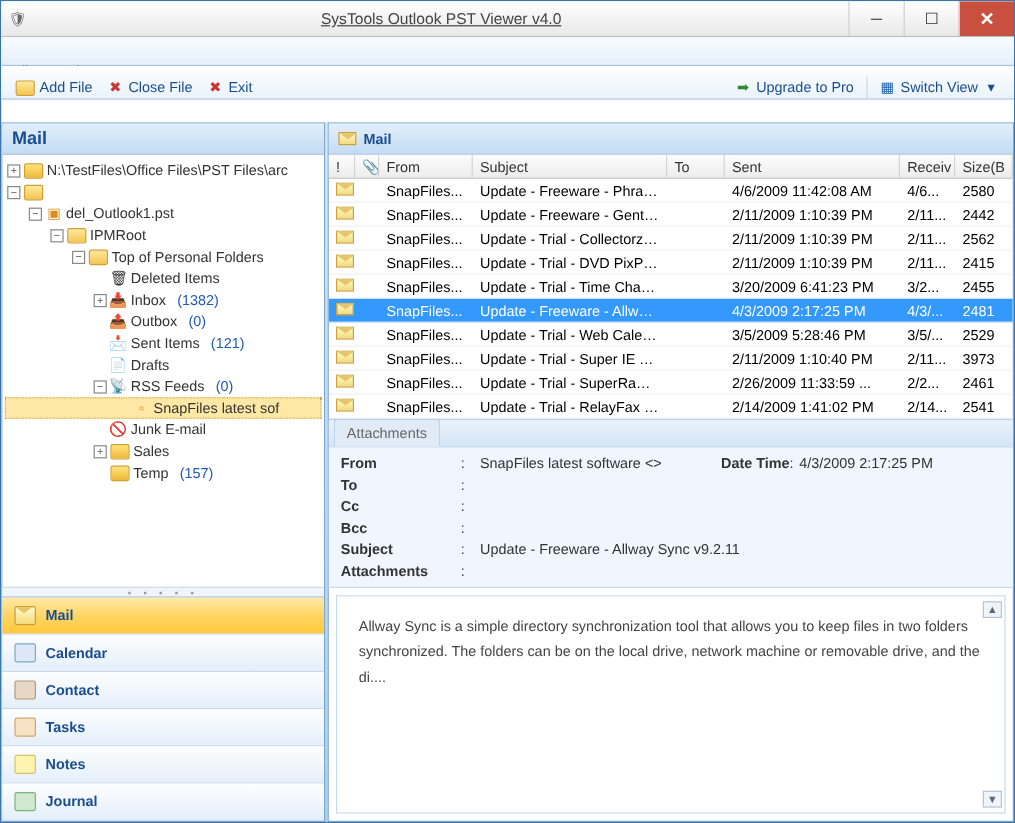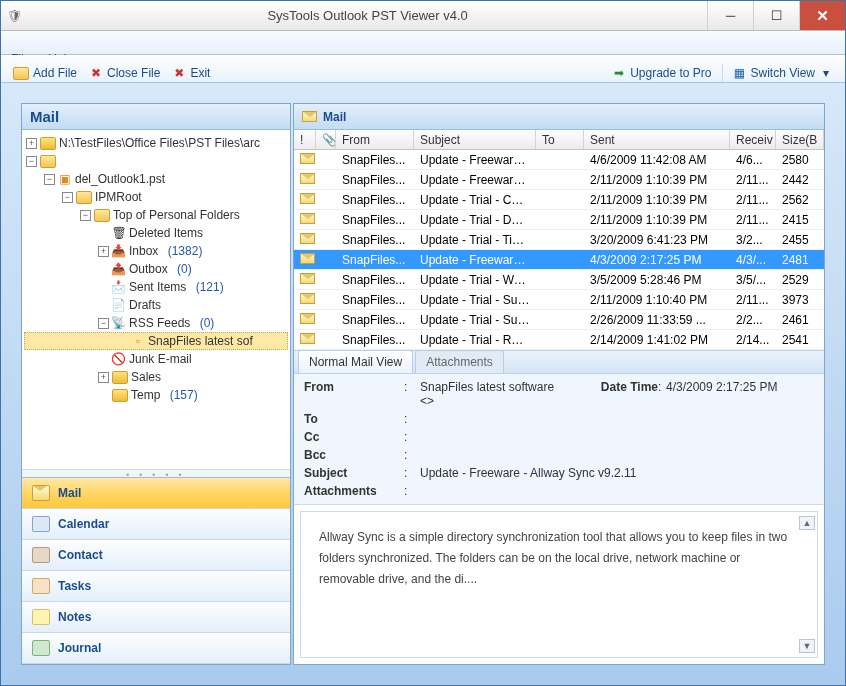--- a/index.html
+++ b/index.html
@@ -1,30 +1,30 @@
 <!DOCTYPE html>
 <html><head>
 <meta charset="utf-8">
 <style>
 * { box-sizing: border-box; margin: 0; padding: 0; font-family: "Segoe UI", Tahoma, sans-serif; font-size: 12px; }
 body { background: #fff; width: 846px; height: 686px; overflow: hidden; border: 1px solid #3a74a8; display: flex; flex-direction: column; }
 .titlebar { height: 30px; background: linear-gradient(#fff,#e8e8e8); display:flex; align-items:center; border-bottom:1px solid #bbb; }
 .titlebar .shield { margin:0 6px; color:#666; }
-.titlebar .title { flex:1; text-align:center; color:#444; font-size:13px; }
+.titlebar .title { flex:1; text-align:center; color:#444; font-size:13px;text-decoration:underline; }
 .titlebar .winbtns { display:flex; height:100%; }
 .titlebar .winbtns div { width:46px; display:flex; align-items:center; justify-content:center; color:#333; font-size:13px; border-left:1px solid #d0d0d0; }
 .titlebar .winbtns .close { background:#c94f3f; color:#fff; font-size:15px; font-weight:bold; }
 .menubar { height:24px; background:linear-gradient(#f7fbff,#e6f0fb); border-bottom:1px solid #a8c4df; display:flex; align-items:center; padding:0 10px; gap:18px; }
 .menubar span { color:#1a4d8f;margin-top:32px; }
 .toolbar { height:28px; background:linear-gradient(#fefefe,#e9f3fc); border-bottom:1px solid #a8c4df; display:flex; align-items:flex-end; padding:0 6px; }
 .toolbar .btn { display:flex; align-items:center; gap:4px; padding:2px 6px; color:#1a4d8f; }
 .toolbar .spacer { flex:1; }
 .toolbar .sep { width:1px; height:18px; background:#cdd8e3; margin:0 4px; }
 .ico { display:inline-flex; width:14px; height:14px; align-items:center; justify-content:center; font-size:12px; }
-.mainarea { flex:1; display:flex; min-height:0; background:linear-gradient(#d7e8f9,#a9cbee); padding:20px; gap:2px; }
+.mainarea { flex:1; display:flex; min-height:0; background:linear-gradient(#d7e8f9,#a9cbee); padding:0; gap:2px;margin-top:19px; }
 .leftpane { width:270px; display:flex; flex-direction:column; background:#fff; border:1px solid #7fa7cd; }
 .pane-header { height:26px; background:linear-gradient(#e3effb,#c3dcf4); border-bottom:1px solid #9bbce0; display:flex; align-items:center; padding:0 8px; color:#1a4d8f; font-weight:bold; font-size:15px; gap:6px; }
 .tree { flex:1; overflow:auto; padding:4px 2px; color:#333; }
 .tree-row { display:flex; align-items:center; gap:3px; height:18px; white-space:nowrap; padding-left:2px; }
 .tree-row.sel { background:#ffe8a6; border:1px dotted #c9a84d; }
 .expander { width:11px; height:11px; border:1px solid #888; font-size:9px; line-height:9px; text-align:center; color:#555; background:#fff; }
 .folder-ico { width:16px; height:13px; background:linear-gradient(#ffe37a,#f0b83c); border:1px solid #cf9e2c; border-radius:2px; display:inline-block; }
 .folder-open { width:16px; height:13px; background:linear-gradient(#ffe89a,#f5c552); border:1px solid #cf9e2c; border-radius:2px; display:inline-block; position:relative; }
 .mail-ico { width:15px; height:11px; background:linear-gradient(#fffad1,#f4da7a); border:1px solid #caa039; display:inline-block; position:relative; }
 .mail-ico:after { content:""; position:absolute; left:0; top:0; border-left:7px solid transparent; border-right:7px solid transparent; border-top:5px solid #e6c667; }
@@ -295,21 +295,20 @@
           <div class="col-from">SnapFiles...</div>
           <div class="col-subj">Update -  Trial -  RelayFax Netw...</div>
           <div class="col-to"></div>
           <div class="col-sent">2/14/2009 1:41:02 PM</div>
           <div class="col-recv">2/14...</div>
           <div class="col-size">2541</div>
         </div>
       </div>
 
     <div class="tabs">
-      <div class="tab">Normal Mail View</div>
       <div class="tab inactive">Attachments</div>
     </div>
 
     <div class="preview-head">
       <span class="lbl">From</span>
         <span>:</span>
         <span>SnapFiles latest software &lt;&gt;</span>
       <span class="lbl" style="text-align:right">Date Time</span>
         <span>:</span>
         <span>4/3/2009 2:17:25 PM</span>

